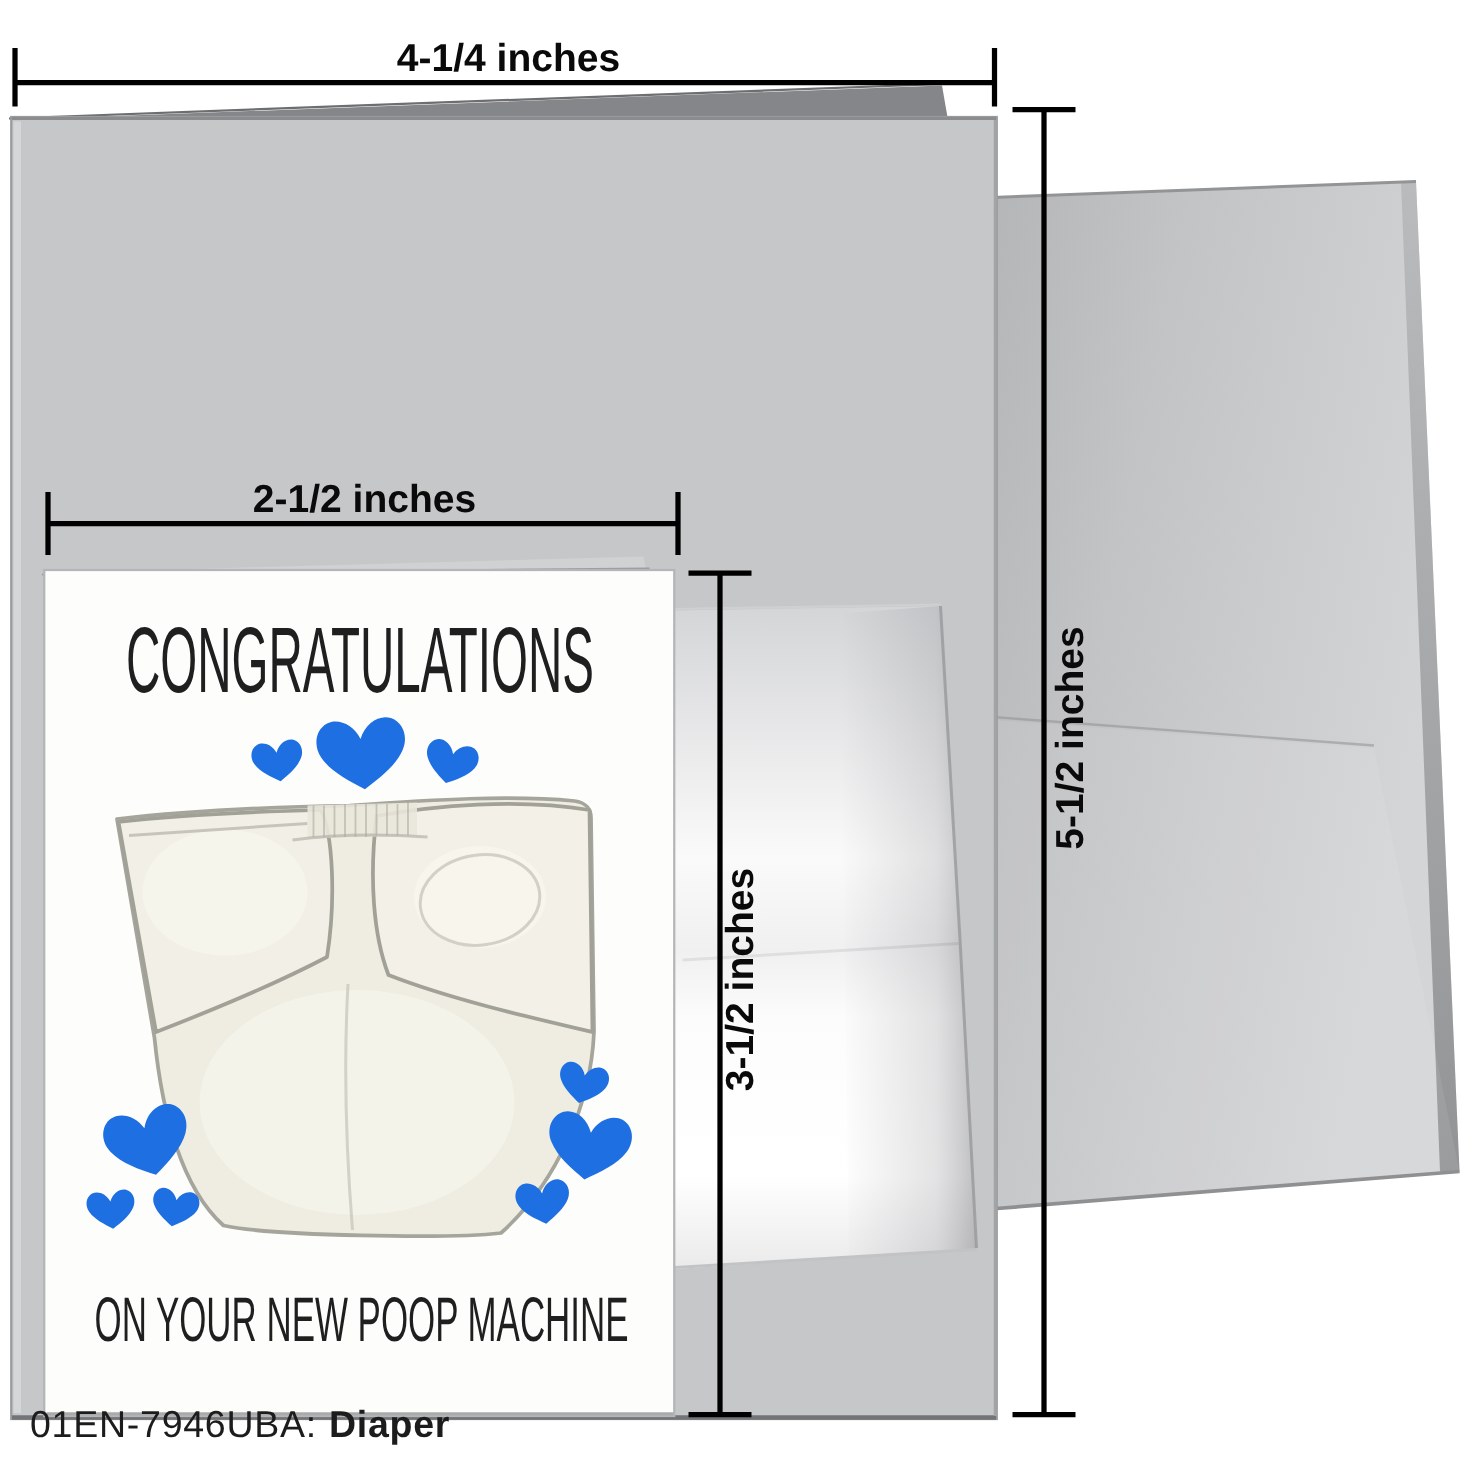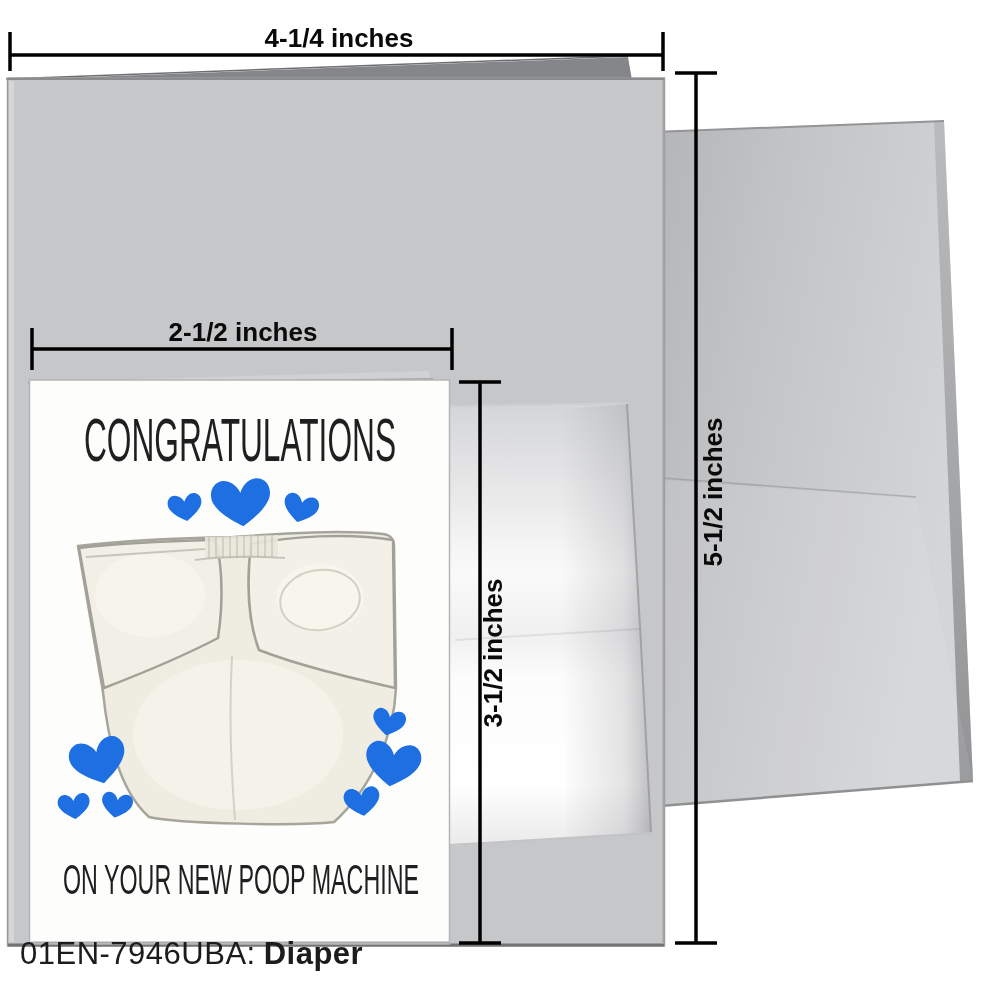--- a/index.html
+++ b/index.html
@@ -5,21 +5,21 @@
   html,body{margin:0;padding:0;background:#ffffff;}
   .stage{
     position:relative;width:984px;height:984px;overflow:hidden;background:#ffffff;
     font-family:"Liberation Sans",sans-serif;
   }
   .stage svg{position:absolute;left:0;top:0;}
   svg text{font-family:"Liberation Sans",sans-serif;fill:#000;}
   .dim-label{font-size:26px;font-weight:700;fill:#0a0a0a;}
   .card-text{fill:#1f1f1f;font-weight:400;}
   .caption{
-    position:absolute;left:20px;top:936px;font-size:31px;color:#1c1c1c;
+    position:absolute;left:20px;top:936px;font-size:25px;color:#1c1c1c;
     letter-spacing:0.5px;white-space:nowrap;
   }
   .caption .sku{font-weight:400;}
   .caption .nm{font-weight:700;margin-left:8px;}
 </style>
 </head>
 <body>
 
 <div class="stage">
 

